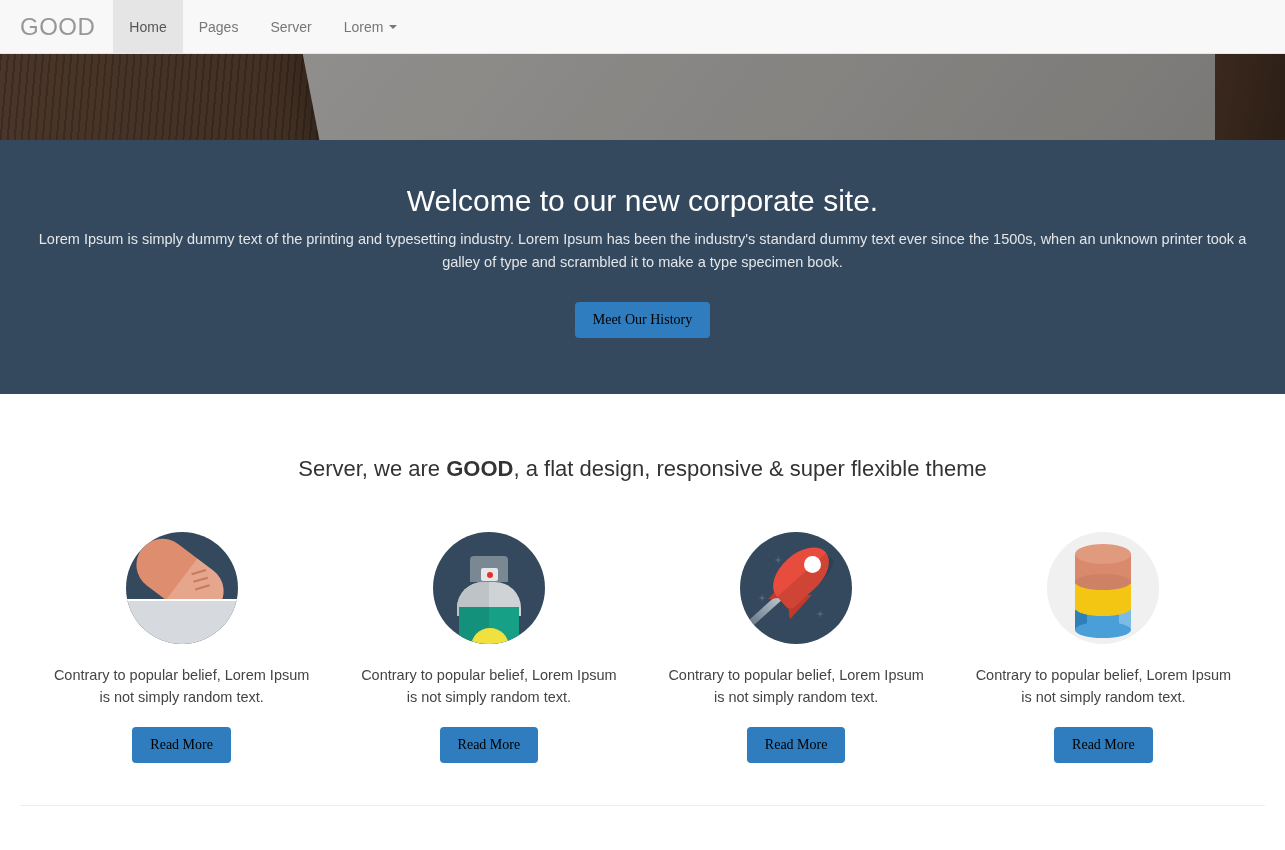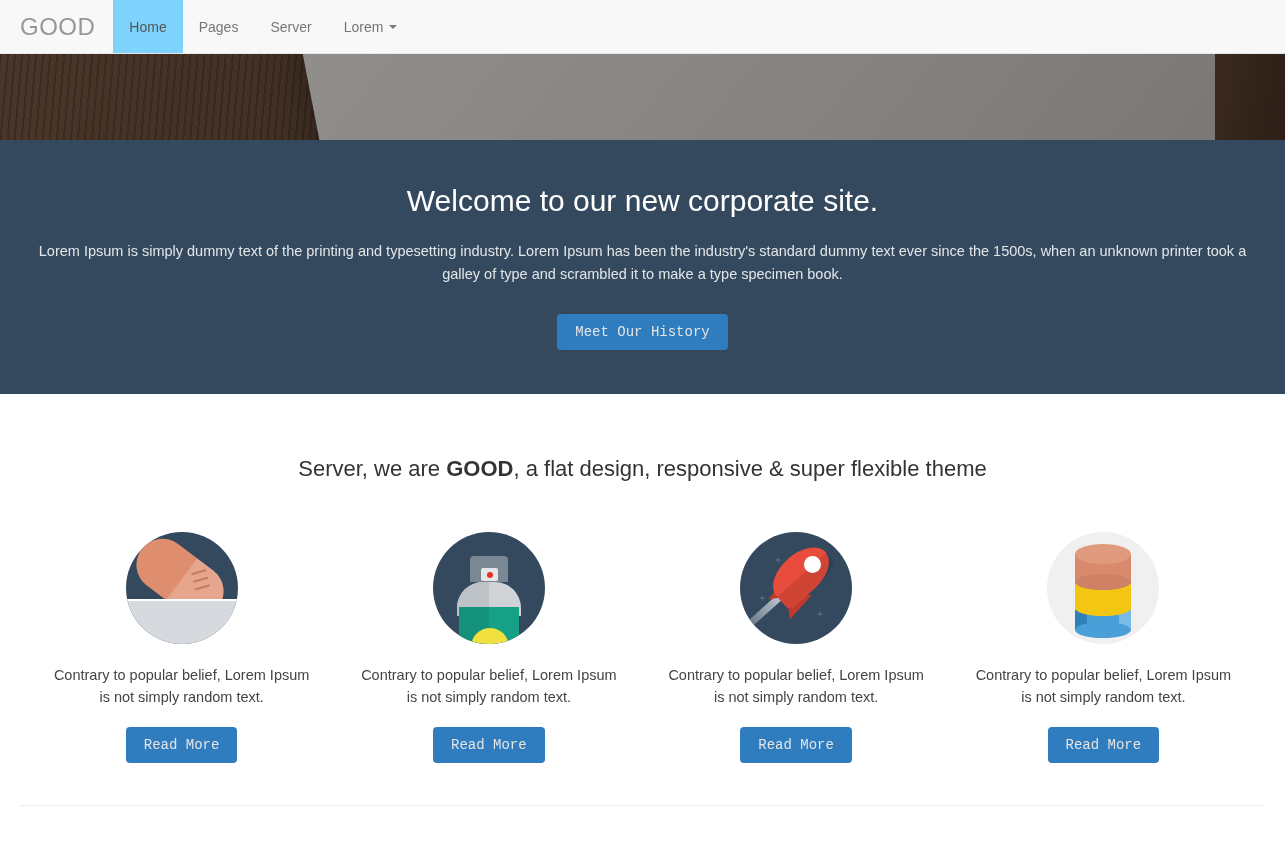--- a/index.html
+++ b/index.html
@@ -30,21 +30,21 @@
   }
   .nav-items{ display:flex; align-items:stretch; }
   .nav-item{
     display:flex; align-items:center;
     padding:0 16px;
     font-size:14px;
     color:#777777;
     white-space:nowrap;
     cursor:pointer;
   }
-  .nav-item.active{ background:#7dd3fc; color:#555555; }
+  .nav-item.active{ background:#e5e5e5; color:#555555; }
   .caret{
     display:inline-block;
     width:0;height:0;
     margin-left:6px;
     border-left:4px solid transparent;
     border-right:4px solid transparent;
     border-top:4px solid #777777;
   }
 
   
@@ -97,39 +97,39 @@
     background:#34495e;
     height:254px;
     text-align:center;
     color:#ffffff;
     padding-top:42px;
   }
   .hero h1{
     font-size:30px;
     font-weight:400;
     line-height:1.25;
-    margin-bottom:20px;
+    margin-bottom:8px;
     color:#ffffff;
   }
   .hero p{
     font-size:14.5px;
     line-height:1.6;
     color:#e3e6e9;
     max-width:1250px;
     margin:0 auto;
     padding:0 14px;
   }
   .btn{
     display:inline-block;
     background:#2f7cbe;
-    color:#e5e5e5;
+    color:#000000;
     border:none;
     border-radius:4px;
     font-size:14px;
-    font-family:Liberation Mono, monospace;
+    font-family:Liberation Serif, serif;
     padding:9px 18px;
     cursor:pointer;
     line-height:1.3;
   }
   .hero .btn{ margin-top:28px; }
 
   
   .features{
     background:#ffffff;
     padding-top:62px;

